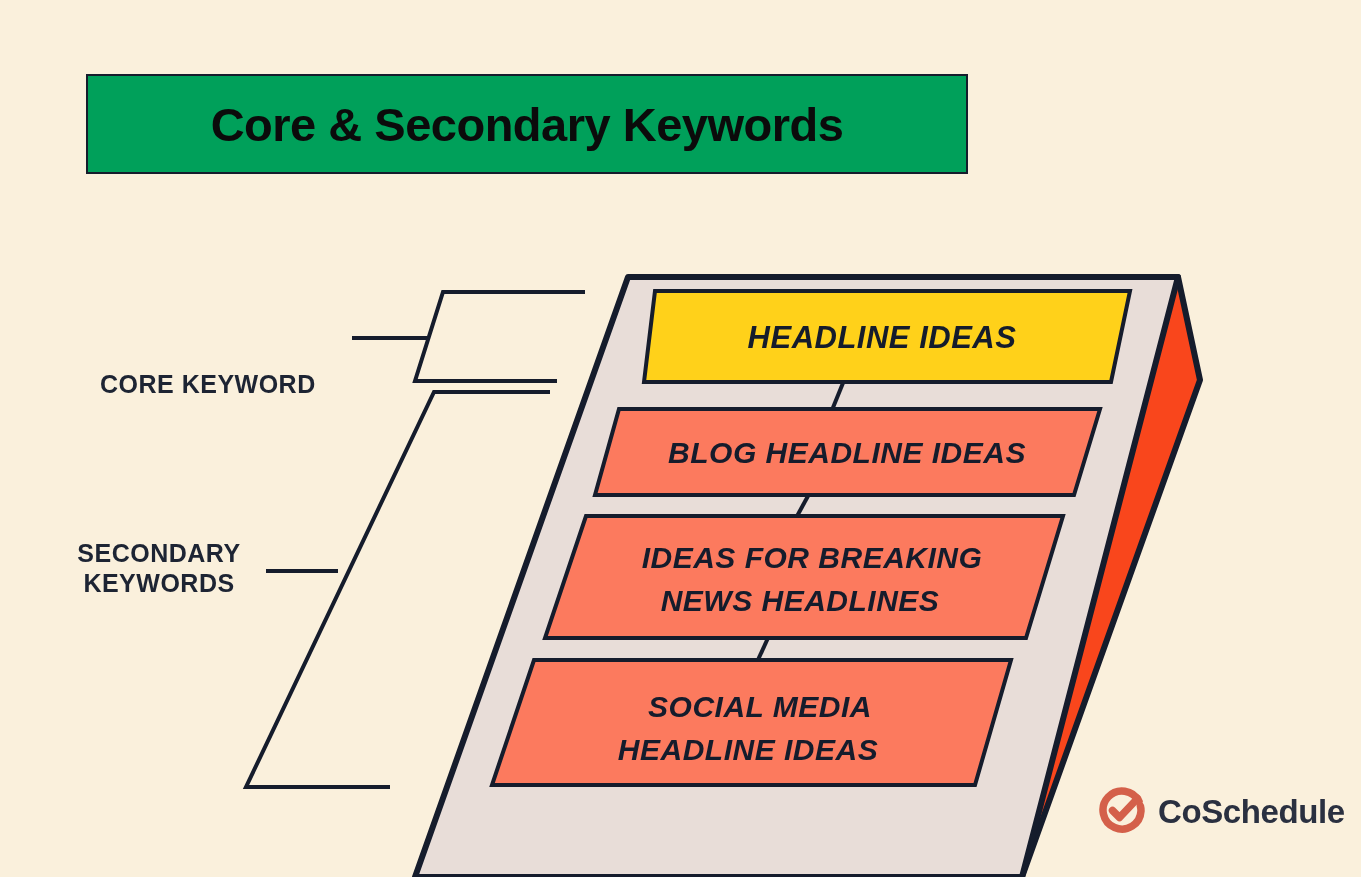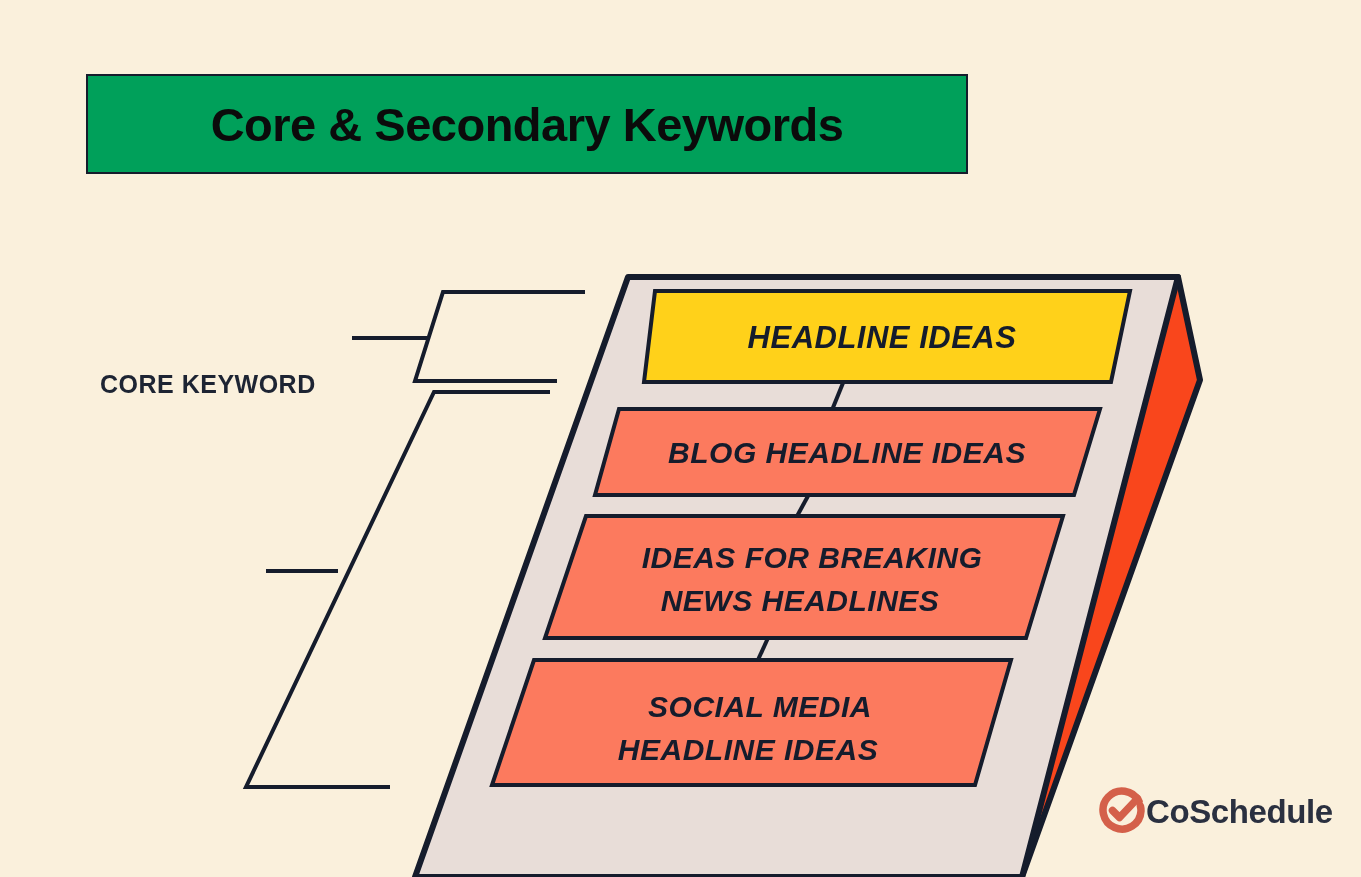--- a/index.html
+++ b/index.html
@@ -88,20 +88,21 @@
   }
   .box-text-yellow { font-size: 31px; }
 
   
   .logo {
     position: absolute;
     left: 1098px;
     top: 787px;
     display: flex;
     align-items: center;
+    gap: 12px;
   }
   .logo-mark {
     width: 48px;
     height: 48px;
     position: relative;
   }
   .logo-word {
     font-family: "Liberation Sans", sans-serif;
     font-size: 33px;
     font-weight: bold;
@@ -113,20 +114,24 @@
 </head>
 <body>
 
 <div id="stage">
 
   <div class="title-banner">
     <span class="title-text">Core &amp; Secondary Keywords</span>
   </div>
 
   <div class="side-label label-core">CORE KEYWORD</div>
+  <div class="side-label label-secondary">
+    <div>SECONDARY</div>
+    <div>KEYWORDS</div>
+  </div>
 
   <svg class="art" viewBox="0 0 1361 877" xmlns="http://www.w3.org/2000/svg">
 
     <polygon points="1178,277 1200,380 1022,877 942,877" fill="#f9461c" stroke="#151c2c" stroke-width="6" stroke-linejoin="round"></polygon>
 
     <polygon points="628,277 1178,277 1022,877 415,877" fill="#e8ddd8" stroke="#151c2c" stroke-width="6" stroke-linejoin="round"></polygon>
 
     <line x1="843" y1="383" x2="832" y2="410" stroke="#151c2c" stroke-width="4"></line>
     <line x1="808" y1="496" x2="796" y2="518" stroke="#151c2c" stroke-width="4"></line>
     <line x1="768" y1="638" x2="757" y2="662" stroke="#151c2c" stroke-width="4"></line>

